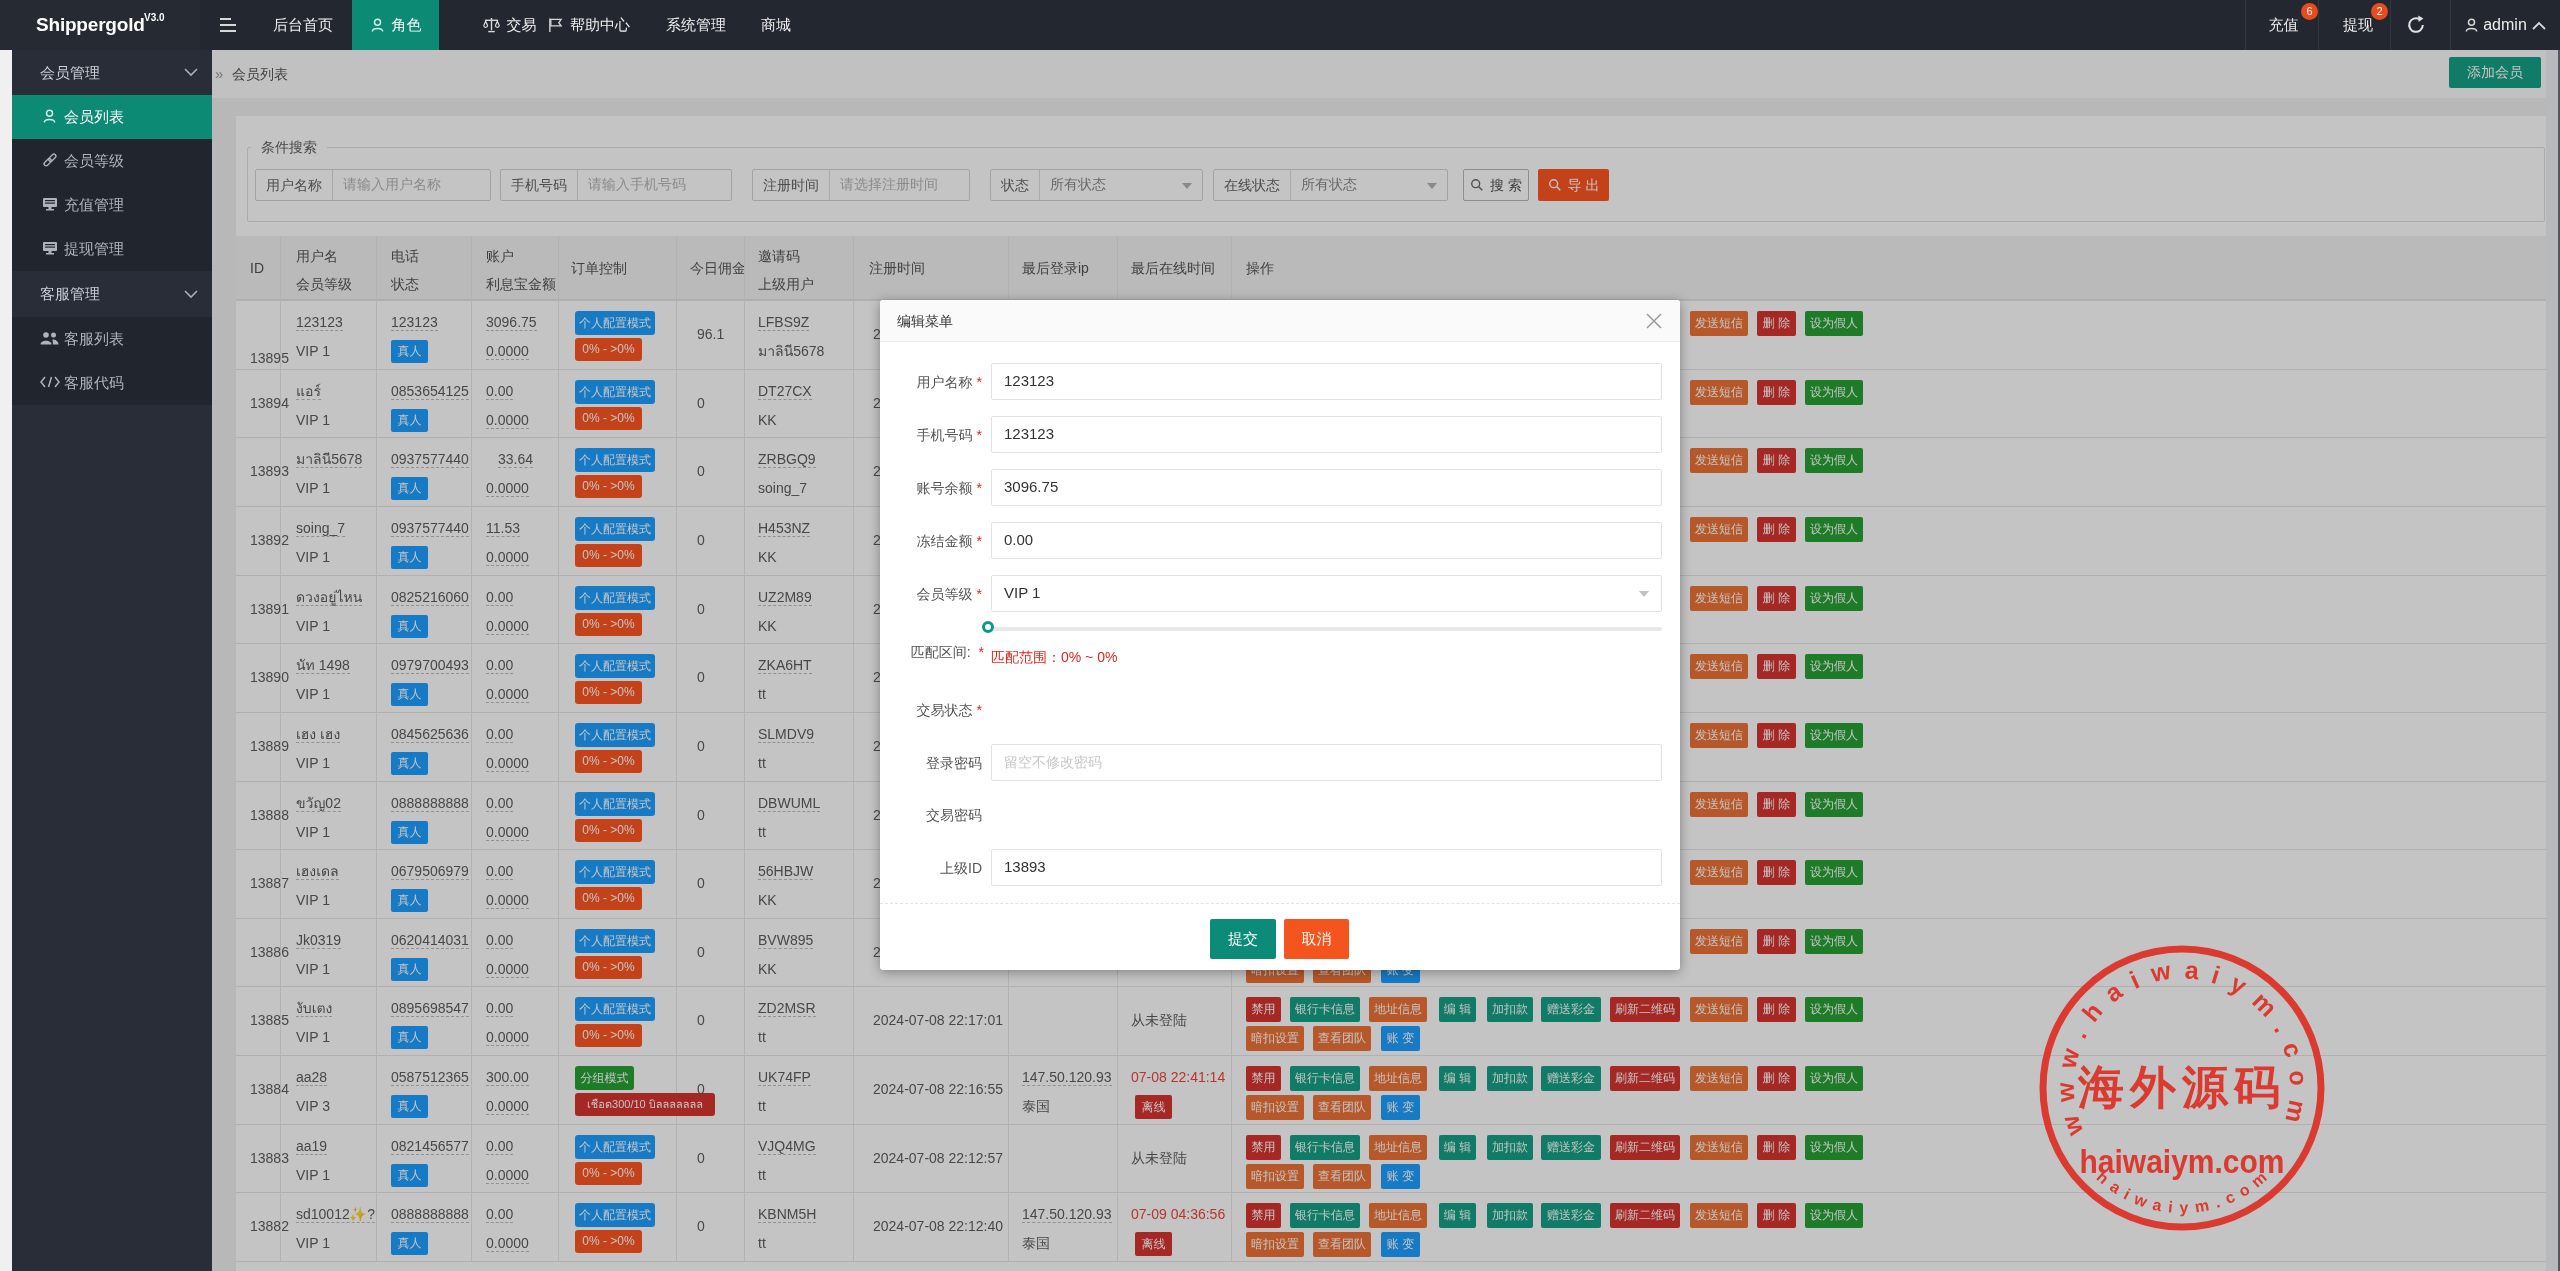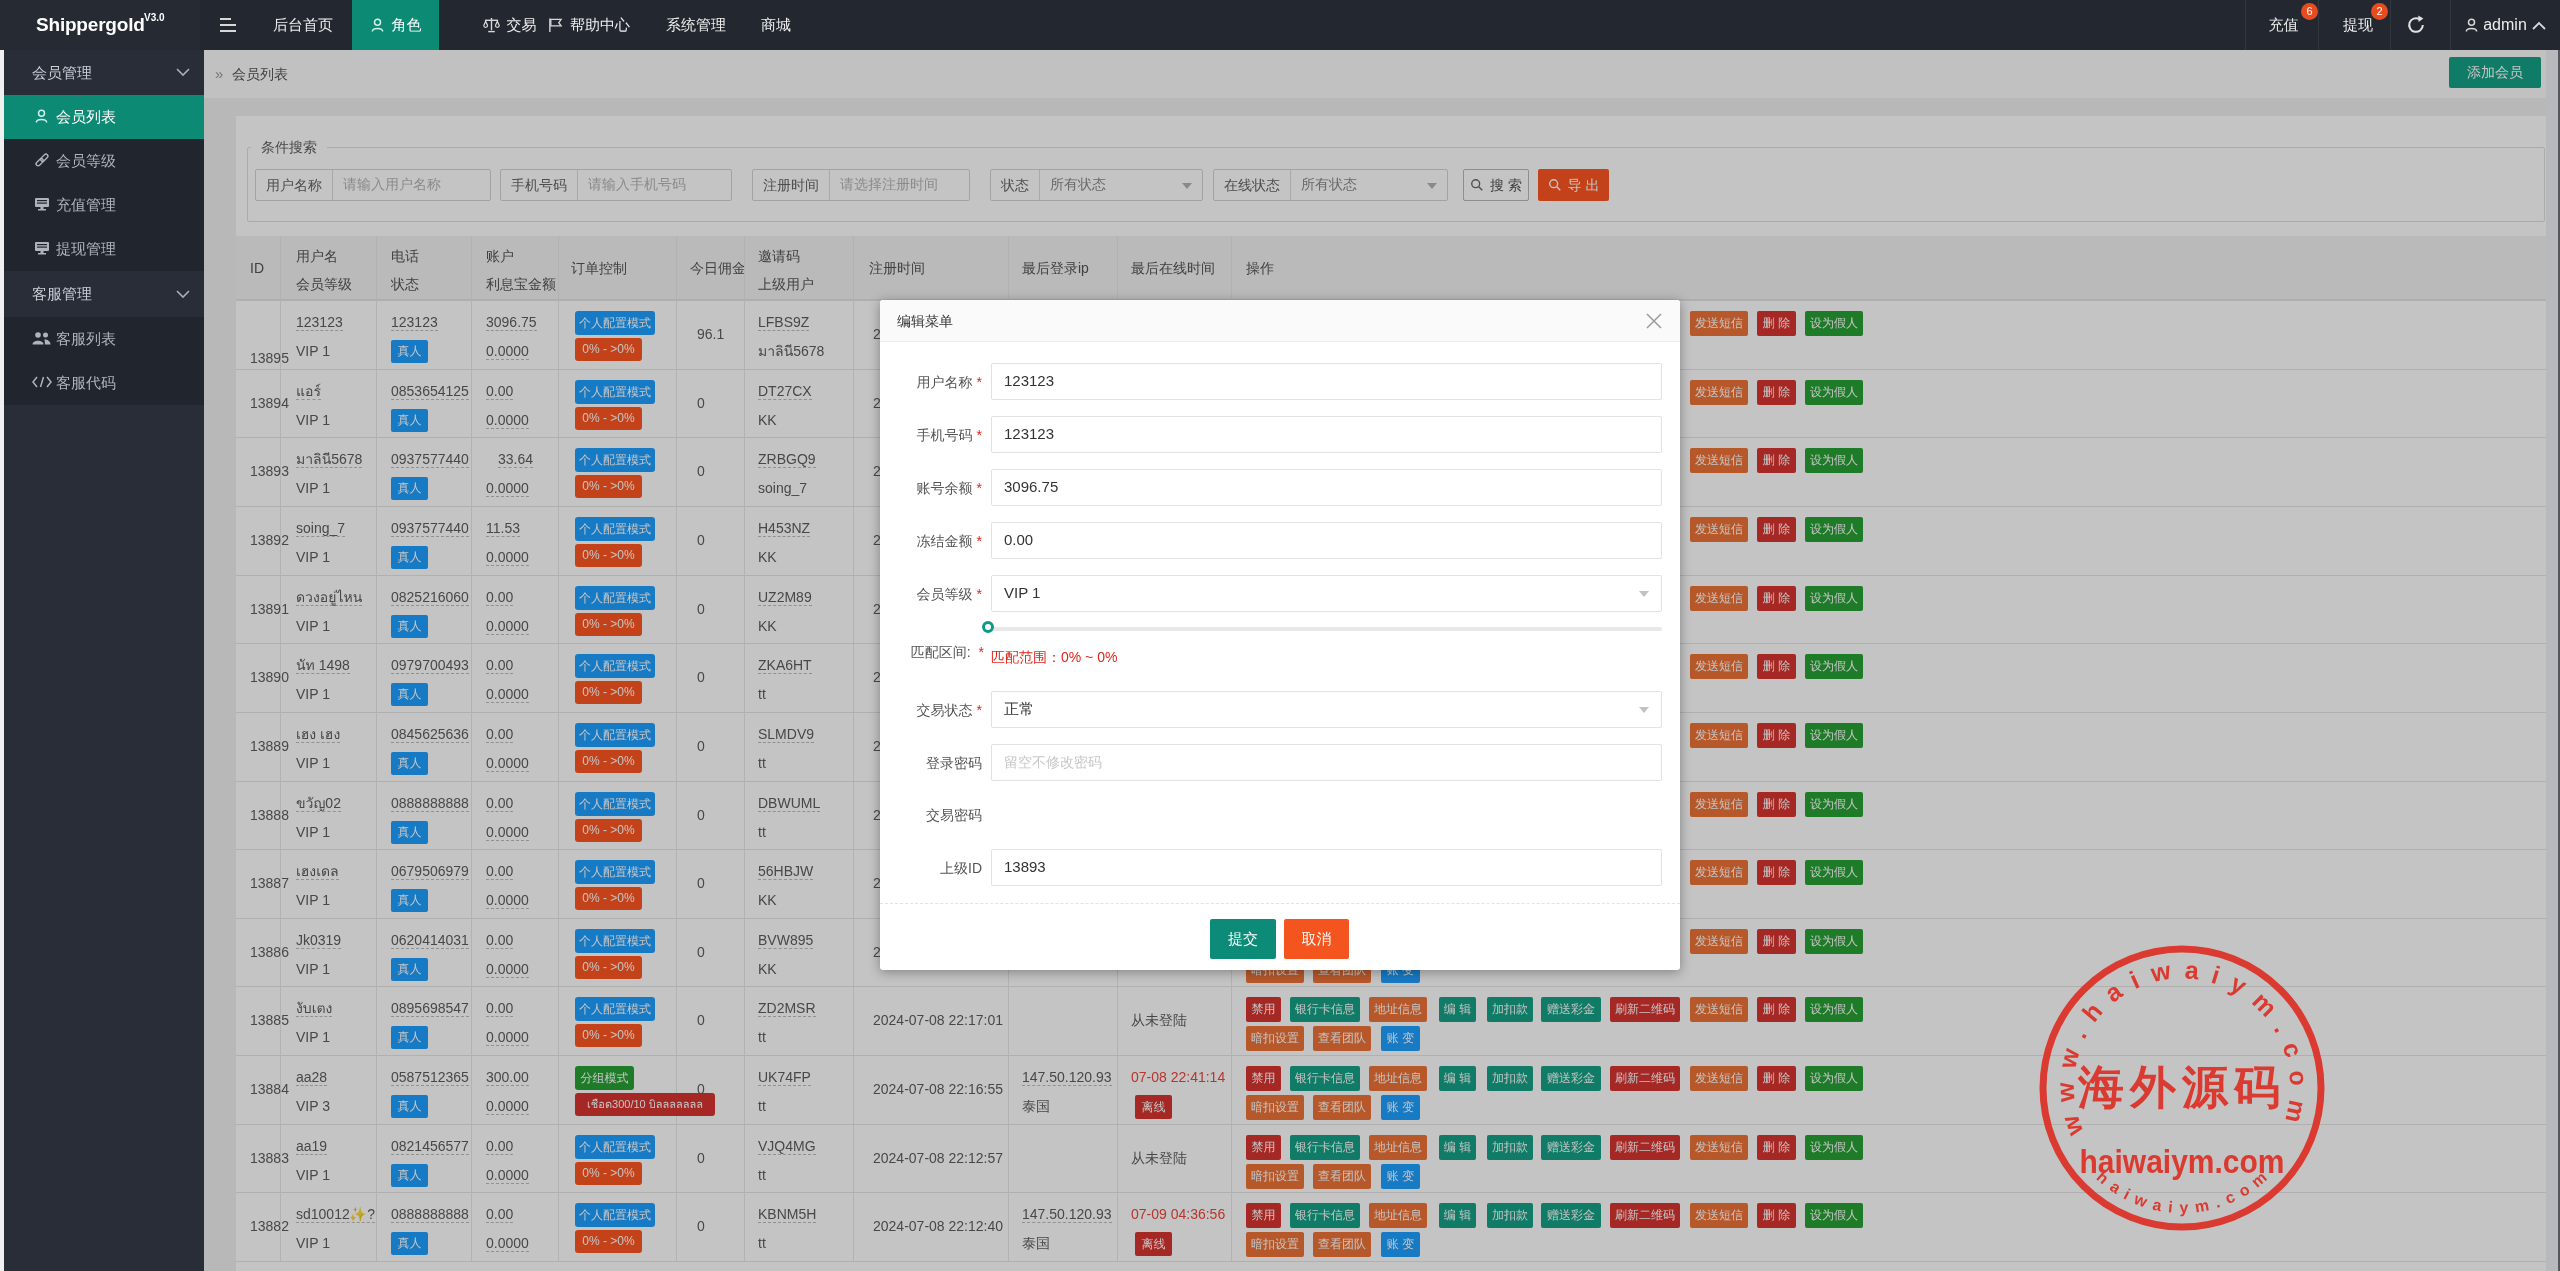--- a/index.html
+++ b/index.html
@@ -41,21 +41,21 @@
 #scrolledge { position:absolute; left:2558px; top:50px; width:2px; height:1221px; background:#53565C; z-index:25; }
 
 #nav { position:absolute; left:0; top:0; width:2560px; height:50px; background:#23272F; z-index:40; }
 #logo { position:absolute; left:0; top:0; width:200px; height:50px; background:#252A33; color:#fff; }
 #logo .main { position:absolute; left:36px; top:14px; font-size:19px; font-weight:bold; letter-spacing:-0.2px; }
 #logo .ver { position:absolute; left:144px; top:12px; font-size:10px; font-weight:bold; }
 .navitem { position:absolute; top:0; height:50px; line-height:50px; color:#EDEDED; font-size:15px; text-align:center; }
 .navsep { position:absolute; top:0; width:1px; height:50px; background:rgba(255,255,255,0.07); }
 .badge { position:absolute; width:17px; height:17px; border-radius:50%; background:#E84B1D; color:#fff; font-size:11px; line-height:17px; text-align:center; }
 
-#side { position:absolute; left:4px; top:50px; width:200px; height:1221px; background:#282D37; z-index:40; }
+#side { position:absolute; left:12px; top:50px; width:200px; height:1221px; background:#282D37; z-index:40; }
 .sgroupbg { position:absolute; left:0; width:200px; background:#21252E; }
 .sitem { position:absolute; left:0; width:200px; color:#AEB4BD; font-size:15px; }
 .sitem .txt { position:absolute; left:52px; top:0; height:100%; display:flex; align-items:center; }
 .sparent { position:absolute; left:28px; color:#C9CED6; font-size:15px; }
 .active { background:#0C8A73; color:#fff; }
 
 #modal { position:absolute; left:880px; top:300px; width:800px; height:670px; background:#fff; border-radius:3px; box-shadow:0 2px 12px rgba(0,0,0,0.35); z-index:50; }
 #mhead { position:absolute; left:0; top:0; width:800px; height:42px; background:#FAFAFA; border-bottom:1px solid #ECECEC; border-radius:3px 3px 0 0; }
 #mtitle { position:absolute; left:17px; top:13px; font-size:14px; color:#333; }
 .mlabel { position:absolute; left:0; width:102px; text-align:right; font-size:14px; color:#555; height:20px; line-height:20px; }
@@ -582,24 +582,20 @@
 <div class="mlabel" style="top:231px;">冻结金额<span class="ast">*</span></div>
 <div class="minput" style="top:222px;">
       <span class="mval">0.00</span>
     </div>
 <div class="mlabel" style="top:284px;">会员等级<span class="ast">*</span></div>
 <div class="minput" style="top:275px;">
       <span class="mval">VIP 1</span>
       <span class="caret"></span>
     </div>
 <div class="mlabel" style="top:400px;">交易状态<span class="ast">*</span></div>
-<div class="minput" style="top:391px;">
-      <span class="mval">正常</span>
-      <span class="caret"></span>
-    </div>
 <div class="mlabel" style="top:453px;">登录密码</div>
 <div class="minput" style="top:444px;">
       <span class="mph">留空不修改密码</span>
     </div>
 <div class="mlabel" style="top:505px;">交易密码</div>
 <div class="mlabel" style="top:558px;">上级ID</div>
 <div class="minput" style="top:549px;">
       <span class="mval">13893</span>
     </div>
   <div id="slider"></div>

